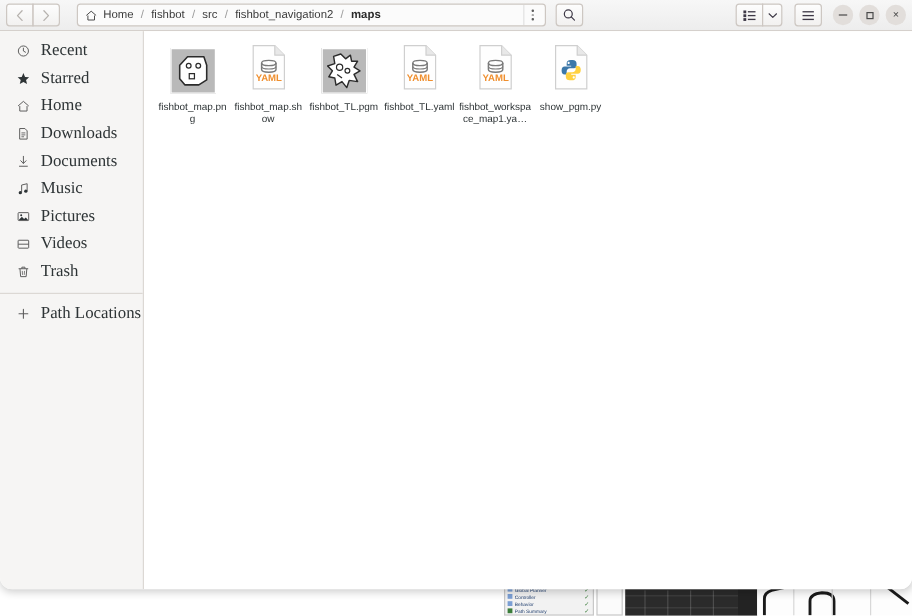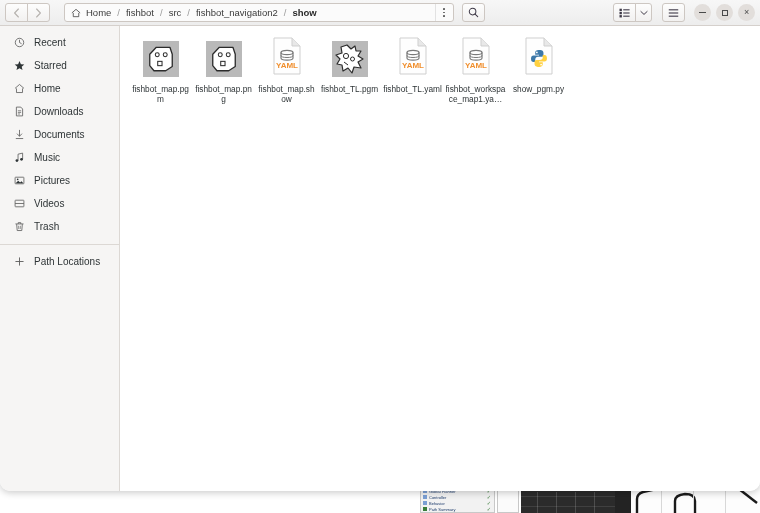--- a/index.html
+++ b/index.html
@@ -160,21 +160,21 @@
     padding-left: 13px;
     gap: 8px;
     color: #2e3436;
   }
   .side-ico {
     width: 13px; height: 13px; flex: none;
     display: flex; align-items: center; justify-content: center;
     color: #5d5d5d;
   }
   .side-ico svg { display: block; }
-  .side-label { font-size: 10px; color: #2e3436; white-space: nowrap; }
+  .side-label { font-size: 14px; color: #2e3436; white-space: nowrap; font-family: Liberation Serif, serif; }
   .side-sep { height: 1px; background: #dcd8d4; margin: 6px 0 5px 0; }
 
   
   #filearea {
     flex: 1 1 auto;
     background: #ffffff;
     padding: 9px 4px 0 9px;
     overflow: hidden;
   }
   #filegrid { display: flex; flex-wrap: wrap; align-content: flex-start; }
@@ -289,21 +289,21 @@
           <path d="M2.7 5.9 L2.7 10.4 L9.3 10.4 L9.3 5.9" fill="none" stroke="#4b4b4b" stroke-width="1" stroke-linejoin="round"></path>
         </svg>
         <span class="crumb">Home</span>
         <span class="crumb-sep">/</span>
         <span class="crumb">fishbot</span>
         <span class="crumb-sep">/</span>
         <span class="crumb">src</span>
         <span class="crumb-sep">/</span>
         <span class="crumb">fishbot_navigation2</span>
         <span class="crumb-sep">/</span>
-        <span class="crumb current">show</span>
+        <span class="crumb current">maps</span>
       </div>
       <div id="path-menu-btn">
         <span class="dots-v">
             <i></i>
             <i></i>
             <i></i>
           </span>
       </div>
     </div>
 
@@ -461,33 +461,20 @@
             <path d="M6 2 L6 10 M2 6 L10 6" stroke="currentColor" stroke-width="1" stroke-linecap="round"></path>
           </svg>
         </span>
         <span class="side-label">Path Locations</span>
       </div>
     </div>
 
     <div id="filearea">
       <div id="filegrid">
 
-        <div class="file-item">
-          <div class="file-thumb">
-            <div class="thumb-img">
-              <svg width="30" height="30" viewBox="0 0 32 32">
-                <path d="M4 11 L11 3.5 L25.5 3.5 L28 11 L28 24 L21 28.5 L8.5 28.5 L4 23 Z" fill="#ffffff" stroke="#2b2b2b" stroke-width="1.4" stroke-linejoin="round"></path>
-                <circle cx="12" cy="11.5" r="2.1" fill="none" stroke="#2b2b2b" stroke-width="1.1"></circle>
-                <circle cx="20.5" cy="11.5" r="2.1" fill="none" stroke="#2b2b2b" stroke-width="1.1"></circle>
-                <rect x="12.5" y="18.5" width="4.6" height="4.6" fill="none" stroke="#2b2b2b" stroke-width="1.1"></rect>
-              </svg>
-            </div>
-          </div>
-          <div class="file-name">fishbot_map.pgm</div>
-        </div>
 
         <div class="file-item">
           <div class="file-thumb">
             <div class="thumb-img">
               <svg width="30" height="30" viewBox="0 0 32 32">
                 <path d="M4 11 L11 3.5 L25.5 3.5 L28 11 L28 24 L21 28.5 L8.5 28.5 L4 23 Z" fill="#ffffff" stroke="#2b2b2b" stroke-width="1.4" stroke-linejoin="round"></path>
                 <circle cx="12" cy="11.5" r="2.1" fill="none" stroke="#2b2b2b" stroke-width="1.1"></circle>
                 <circle cx="20.5" cy="11.5" r="2.1" fill="none" stroke="#2b2b2b" stroke-width="1.1"></circle>
                 <rect x="12.5" y="18.5" width="4.6" height="4.6" fill="none" stroke="#2b2b2b" stroke-width="1.1"></rect>
               </svg>

